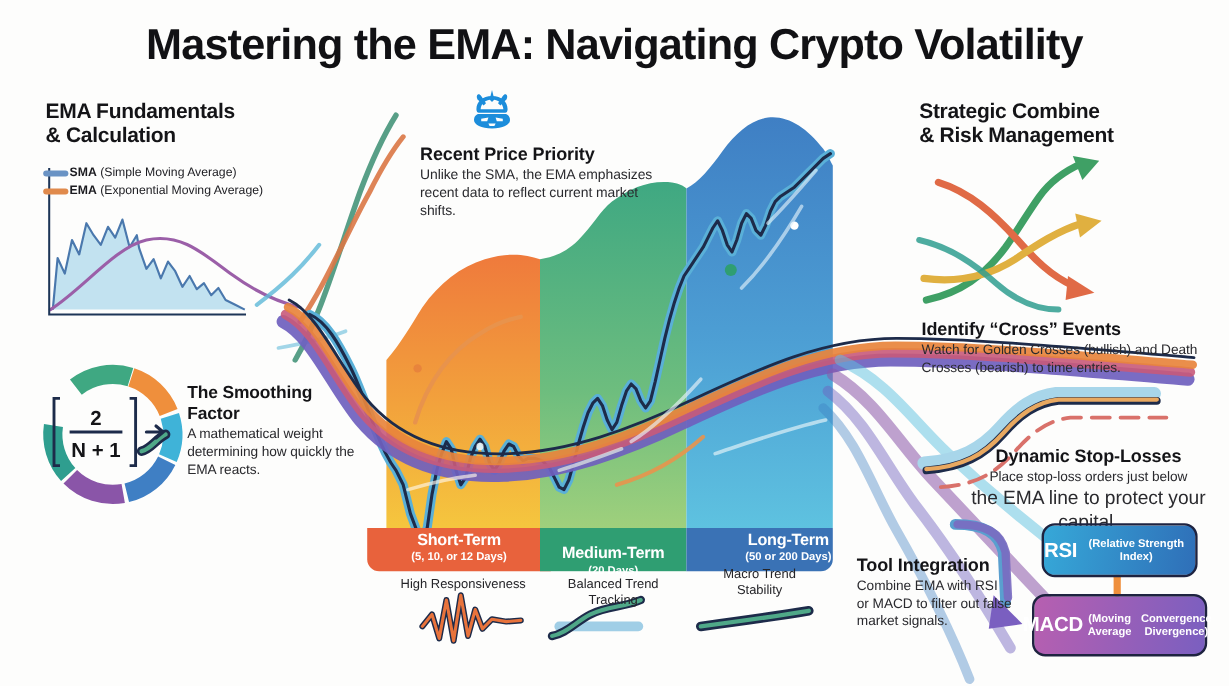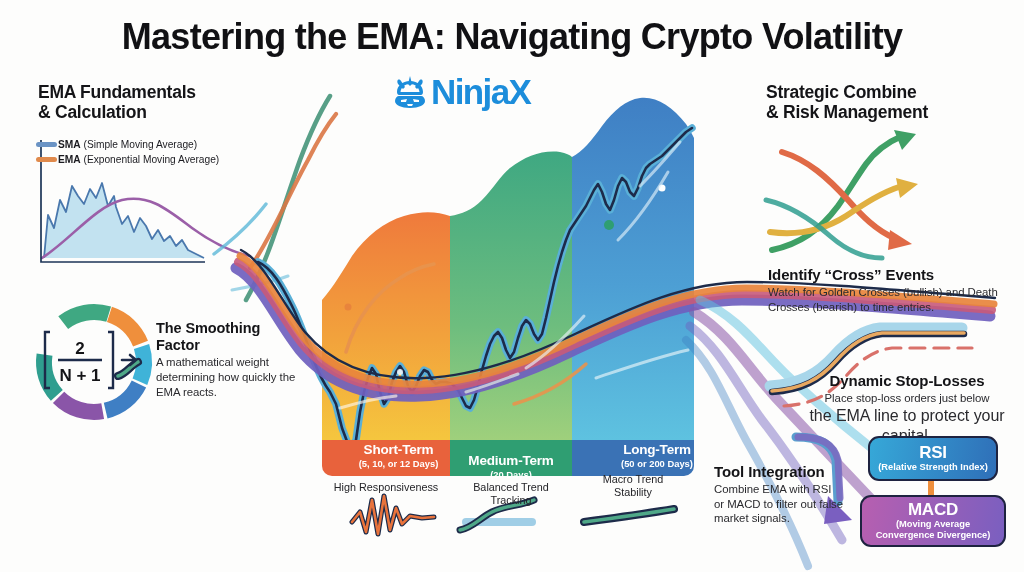--- a/index.html
+++ b/index.html
@@ -64,21 +64,21 @@
   .band-cap .t1{ font-size:13.5px; font-weight:bold; letter-spacing:-0.2px; line-height:1.08; }
   .band-cap .t2{ font-size:9.4px; font-weight:bold; line-height:1.25; }
   .band-sub{
     text-align:center; font-size:10.8px; color:#242428;
     line-height:1.2; font-weight:normal;
   }
 
   
   .ind-box{
     border-radius:11px; border:2.2px solid #1e2340;
-    display:flex; flex-direction:column; align-items:center;
+    display:flex; flex-direction:row; align-items:center;
     justify-content:center; text-align:center; color:#fff;
   }
   .ind-box .n{ font-size:17px; font-weight:bold; letter-spacing:-0.2px; line-height:1.05; }
   .ind-box .f{ font-size:9.3px; font-weight:bold; line-height:1.18; padding:0 4px; }
   #rsi-box{
     left:868px; top:436px; width:130px; height:45px;
     background:linear-gradient(100deg,#36a8d8 0%,#2f6fb8 100%);
   }
   #macd-box{
     left:860px; top:495px; width:146px; height:52px;
@@ -345,23 +345,26 @@
     <svg width="36" height="34" viewBox="0 0 36 34">
       <path d="M18 1 L20 9 L18 11 L16 9 Z" fill="#1c8ddb"></path>
       <path d="M6 9 C4 5 7 3 9 6 L13 12 L11 14 Z" fill="#1c8ddb"></path>
       <path d="M30 9 C32 5 29 3 27 6 L23 12 L25 14 Z" fill="#1c8ddb"></path>
       <path d="M18 6 C10 6 5 11 5 17 C5 19 6 20 7 20 L29 20 C30 20 31 19 31 17 C31 11 26 6 18 6 Z
                M18 9 C23 9 27 12 27.5 17 L8.5 17 C9 12 13 9 18 9 Z" fill="#1c8ddb"></path>
       <path d="M7 21 C5 21 3 23 3 26 C3 30 9 33 18 33 C27 33 33 30 33 26 C33 23 31 21 29 21 Z" fill="#1c8ddb"></path>
       <path d="M9 25 L15 24 L14 27 L9 27 Z M27 25 L21 24 L22 27 L27 27 Z" fill="#fdfdfc"></path>
       <path d="M15 29 L21 29 L20 31 L16 31 Z" fill="#fdfdfc"></path>
     </svg>
-    <span class="wordmark">NinjaX</span>
-  </div>
-
+  </div>
+
+  <div id="recent-price" class="abs">
+    <div class="blk-head" style="font-size:15px;margin-bottom:2px;">Recent Price Priority</div>
+    <div class="blk-body" style="font-size:11.6px;">Unlike the SMA, the EMA emphasizes recent data to reflect current market shifts.</div>
+  </div>
 
   <div class="abs sec-head" style="left:766px;top:82px;width:255px;">
     <div>Strategic Combine</div>
     <div>&amp; Risk Management</div>
   </div>
 
   <div id="cross-txt" class="abs">
     <div class="blk-head" style="font-size:15px;margin-bottom:2px;">Identify “Cross” Events</div>
     <div class="blk-body" style="font-size:11.4px;">Watch for Golden Crosses (bullish) and Death Crosses (bearish) to time entries.</div>
   </div>
@@ -381,21 +384,21 @@
     <div class="n">RSI</div>
     <div class="f">(Relative Strength Index)</div>
   </div>
 
   <div id="macd-box" class="abs ind-box">
     <div class="n">MACD</div>
     <div class="f">(Moving Average</div>
     <div class="f">Convergence Divergence)</div>
   </div>
 
-  <div class="abs band-cap" style="left:322px;top:440px;width:153px;height:36px;
+  <div class="abs band-cap" style="left:306px;top:440px;width:153px;height:36px;
        background:#e8623c;border-bottom-left-radius:10px;padding-top:3px;">
     <div class="t1">Short-Term</div>
     <div class="t2">(5, 10, or 12 Days)</div>
   </div>
   <div class="abs band-cap" style="left:450px;top:440px;width:122px;height:36px;
        background:#2f9e72;padding-top:14px;">
     <div class="t1">Medium-Term</div>
     <div class="t2">(20 Days)</div>
   </div>
   <div class="abs band-cap" style="left:572px;top:440px;width:122px;height:36px;

